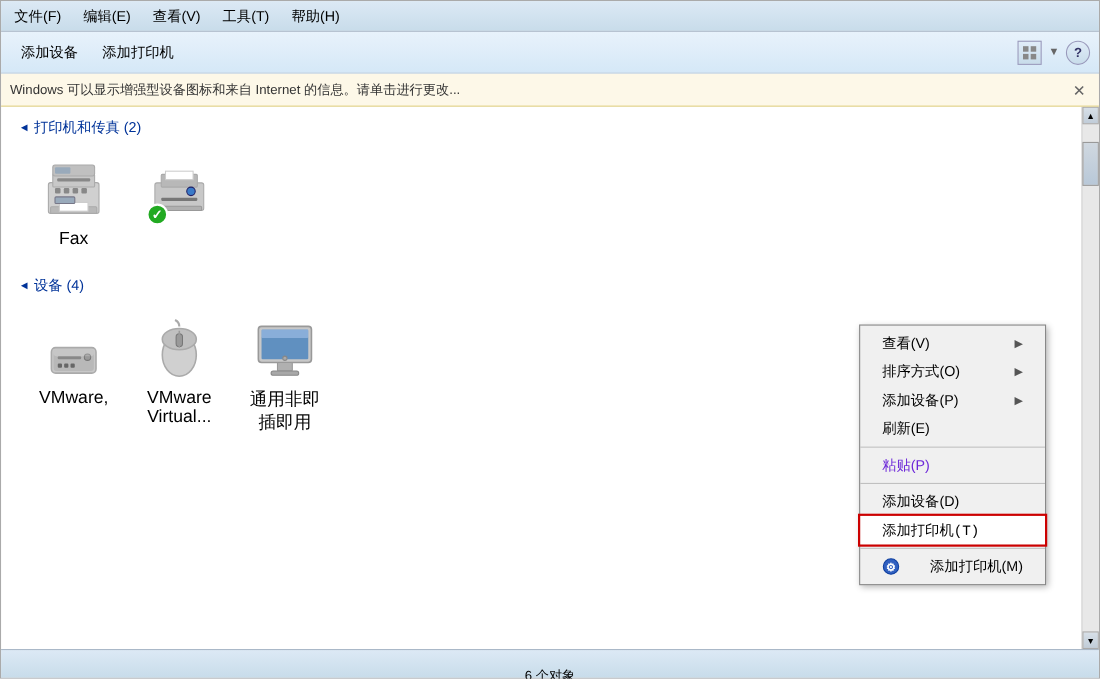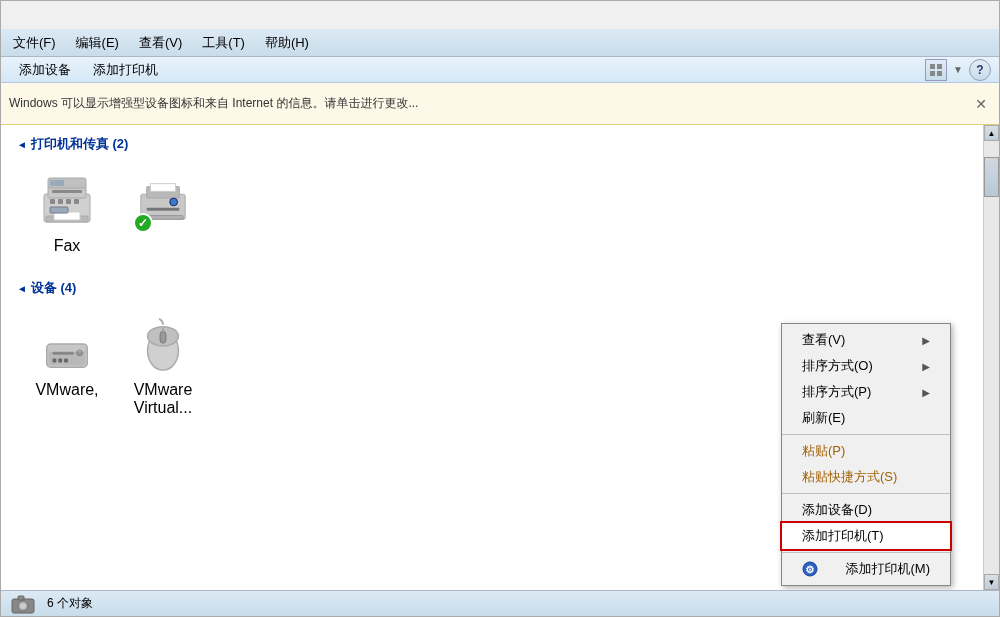--- a/index.html
+++ b/index.html
@@ -23,38 +23,37 @@
 
     
     .menubar {
       background: linear-gradient(to bottom, #dce9f5, #c8dcea);
       padding: 4px 8px;
       display: flex;
       gap: 12px;
       border-bottom: 1px solid #aab8c8;
       height: 28px;
       align-items: center;
-      margin-top: 28px;
     }
     .menubar-item {
       cursor: pointer;
       padding: 1px 4px;
       font-size: 13px;
       color: #000;
     }
 
     
     .toolbar {
       background: linear-gradient(to bottom, #e8f2fb, #d5e8f7);
       padding: 4px 8px;
       display: flex;
       align-items: center;
       gap: 2px;
       border-bottom: 1px solid #b0c8e0;
-      height: 26px;
+      height: 38px;
     }
     .toolbar-btn {
       padding: 3px 10px;
       font-size: 13px;
       cursor: pointer;
       color: #000;
       background: transparent;
       border: none;
     }
 
@@ -92,21 +91,21 @@
 
     
     .infobar {
       background: #fdf8e8;
       border-bottom: 1px solid #e0d080;
       padding: 4px 8px;
       display: flex;
       align-items: center;
       font-size: 12px;
       color: #333;
-      height: 42px;
+      height: 30px;
     }
     .infobar-close {
       margin-left: auto;
       cursor: pointer;
       color: #666;
       font-size: 14px;
       padding: 0 4px;
     }
 
     
@@ -121,21 +120,21 @@
       background: #fff;
       overflow-y: auto;
       padding: 10px 16px;
       position: relative;
     }
 
     
     .section-header {
       font-size: 13px;
       color: #003399;
-      font-weight: bold;
+      font-weight: normal;
       margin-bottom: 12px;
       display: flex;
       align-items: center;
       gap: 4px;
     }
     .section-header::before {
       content: "◄";
       font-size: 10px;
       color: #003399;
     }
@@ -204,20 +203,21 @@
 
     
     .statusbar {
       background: linear-gradient(to bottom, #dce9f5, #c8dcea);
       border-top: 1px solid #aab8c8;
       padding: 3px 10px;
       display: flex;
       align-items: center;
       gap: 12px;
       height: 26px;
+      flex-direction: column;
     }
     .statusbar-text {
       font-size: 12px;
       color: #000;
     }
 
     
     .context-menu {
       position: absolute;
       top: 198px;
@@ -231,24 +231,25 @@
     }
     .ctx-item {
       padding: 4px 20px;
       cursor: pointer;
       font-size: 13px;
       display: flex;
       align-items: center;
       justify-content: space-between;
       color: #000;
     }
-    .ctx-item.disabled { color: #a16207; cursor: default; }
+    .ctx-item.disabled { color: #6d28d9; cursor: default; }
     .ctx-item.highlighted {
       background: #fff;
       outline: 2px solid #cc0000;
+      font-family: Liberation Mono, monospace;
     }
     .ctx-separator {
       height: 1px;
       background: #c0c0c0;
       margin: 3px 0;
     }
     .ctx-arrow {
       font-size: 10px;
       color: #555;
     }
@@ -421,45 +422,60 @@
               <rect x="26" y="15" width="6" height="12" rx="3" fill="#999" stroke="#777"></rect>
 
               <line x1="29" y1="12" x2="29" y2="28" stroke="#999" stroke-width="1.5"></line>
 
               <path d="M29 8 Q29 4 25 2" stroke="#aaa" stroke-width="2" fill="none"></path>
             </svg>
           </div>
           <div class="device-label">VMware Virtual...</div>
         </div>
 
+        <div class="device-item">
+          <div class="device-icon">
+            <svg class="icon-monitor" viewBox="0 0 58 58">
+
+              <rect x="4" y="8" width="50" height="34" rx="3" fill="#c8c8c8" stroke="#999" stroke-width="1.5"></rect>
+
+              <rect x="7" y="11" width="44" height="28" rx="1" fill="#6090c0"></rect>
+
+              <rect x="7" y="11" width="44" height="8" rx="1" fill="rgba(200,220,255,0.4)"></rect>
+
+              <rect x="22" y="42" width="14" height="8" rx="1" fill="#b0b0b0" stroke="#999"></rect>
+              <rect x="16" y="50" width="26" height="4" rx="2" fill="#a8a8a8" stroke="#888"></rect>
+
+              <circle cx="29" cy="38" r="2" fill="#aaa" stroke="#888"></circle>
+            </svg>
+          </div>
+          <div class="device-label">通用非即插即用</div>
+        </div>
 
       </div>
 
       <div class="context-menu">
         <div class="ctx-item">
           <span>查看(V)</span>
           <span class="ctx-arrow">▶</span>
         </div>
         <div class="ctx-item">
           <span>排序方式(O)</span>
           <span class="ctx-arrow">▶</span>
         </div>
         <div class="ctx-item">
-          <span>排序方式(P)</span>
+          <span>添加设备(P)</span>
           <span class="ctx-arrow">▶</span>
         </div>
         <div class="ctx-item">
           <span>刷新(E)</span>
         </div>
         <div class="ctx-separator"></div>
         <div class="ctx-item disabled">
           <span>粘贴(P)</span>
-        </div>
-        <div class="ctx-item disabled">
-          <span>粘贴快捷方式(S)</span>
         </div>
         <div class="ctx-separator"></div>
         <div class="ctx-item">
           <span>添加设备(D)</span>
         </div>
         <div class="ctx-item highlighted">
           <span>添加打印机(T)</span>
         </div>
         <div class="ctx-separator"></div>
         <div class="ctx-item">

